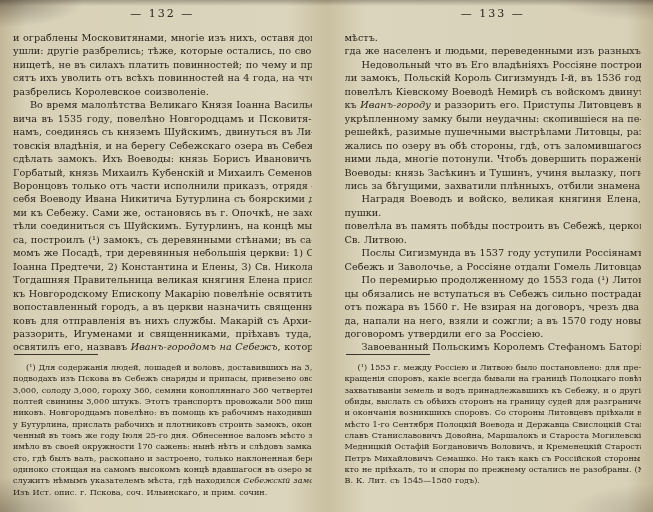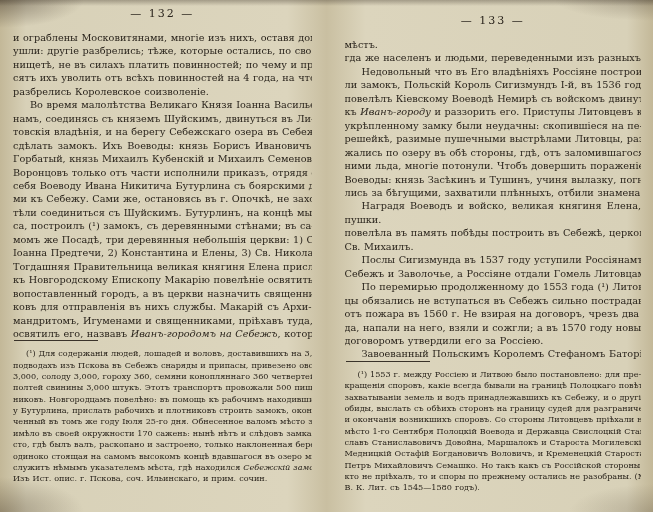--- a/index.html
+++ b/index.html
@@ -22,21 +22,21 @@
     content:"";position:absolute;left:0;top:0;right:0;height:6px;
     background:linear-gradient(180deg,rgba(60,50,38,.35),rgba(60,50,38,0));
     pointer-events:none;
   }
   .page{
     box-sizing:border-box;
     width:326.5px;height:388px;
     display:flex;flex-direction:column;
     padding:7px 15px 12px 13px;
   }
-  .page.right{padding:14px 12px 12px 18px;}
+  .page.right{padding:7px 12px 12px 18px;}
   .page-number{
     text-align:center;
     font-size:11px;
     letter-spacing:2px;
     margin-bottom:11px;
     color:#2a241c;
   }
   .body-block{}
   .bline{
     font-size:9.7px;
@@ -74,36 +74,37 @@
 
   <div class="page left">
     <div class="page-number">— 132 —</div>
     <div class="body-block">
         <div class="bline"><span>и ограблены Московитянами, многіе изъ нихъ, оставя домы,</span></div>
         <div class="bline"><span>ушли: другіе разбрелись; тѣже, которые остались, по своей</span></div>
         <div class="bline"><span>нищетѣ, не въ силахъ платить повинностей; по чему и про-</span></div>
         <div class="bline"><span>сятъ ихъ уволить отъ всѣхъ повинностей на 4 года, на что</span></div>
         <div class="bline flush"><span>разбрелись Королевское соизволеніе.</span></div>
         <div class="bline para-start"><span>Во время малолѣтства Великаго Князя Іоанна Василье-</span></div>
+        <div class="bline"><span>вича въ 1535 году, повелѣно Новгородцамъ и Псковитя-</span></div>
         <div class="bline"><span>намъ, соединясь съ княземъ Шуйскимъ, двинуться въ Ли-</span></div>
         <div class="bline"><span>товскія владѣнія, и на берегу Себежскаго озера въ Себежѣ,</span></div>
         <div class="bline"><span>сдѣлать замокъ. Ихъ Воеводы: князь Борисъ Ивановичъ</span></div>
         <div class="bline"><span>Горбатый, князь Михаилъ Кубенскій и Михаилъ Семеновичъ</span></div>
         <div class="bline"><span>Воронцовъ только отъ части исполнили приказъ, отрядя отъ</span></div>
         <div class="bline"><span>себя Воеводу Ивана Никитича Бутурлина съ боярскими дѣть-</span></div>
         <div class="bline"><span>ми къ Себежу. Сами же, остановясь въ г. Опочкѣ, не захо-</span></div>
         <div class="bline"><span>тѣли соединиться съ Шуйскимъ. Бутурлинъ, на концѣ мы-</span></div>
         <div class="bline"><span>са, построилъ (¹) замокъ, съ деревянными стѣнами; въ са-</span></div>
         <div class="bline"><span>момъ же Посадѣ, три деревянныя небольшія церкви: 1) Св.</span></div>
         <div class="bline"><span>Іоанна Предтечи, 2) Константина и Елены, 3) Св. Николая.</span></div>
         <div class="bline"><span>Тогдашняя Правительница великая княгиня Елена прислала</span></div>
         <div class="bline"><span>къ Новгородскому Епископу Макарію повелѣніе освятить но-</span></div>
         <div class="bline"><span>вопоставленный городъ, а въ церкви назначить священни-</span></div>
         <div class="bline"><span>ковъ для отправленія въ нихъ службы. Макарій съ Архи-</span></div>
-        <div class="bline"><span>мандритомъ, Игуменами и священниками, пріѣхавъ туда,</span></div>
+        <div class="bline"><span>раззорить, Игуменами и священниками, пріѣхавъ туда,</span></div>
         <div class="bline"><span>освятилъ его, назвавъ </span><i>Иванъ-городомъ на Себежъ</i><span>, который то-</span></div>
       </div>
     <div class="footnote-block fnote">
       <div class="footnote-sep"></div>
       <div>
           <div class="fline para-start"><span>(¹) Для содержанія людей, лошадей и воловъ, доставившихъ на 3,000</span></div>
           <div class="fline"><span>подводахъ изъ Пскова въ Себежъ снаряды и припасы, привезено овса</span></div>
           <div class="fline"><span>3,000, солоду 3,000, гороху 360, семяни конопляннаго 360 четвертей, да</span></div>
           <div class="fline"><span>полтей свинины 3,000 штукъ. Этотъ транспортъ провожали 500 пищаль-</span></div>
           <div class="fline"><span>никовъ. Новгородцамъ повелѣно: въ помощь къ рабочимъ находившимся</span></div>
@@ -129,21 +130,21 @@
         <div class="bline"><span>къ </span><i>Иванъ-городу</i><span> и раззорить его.  Приступы Литовцевъ къ</span></div>
         <div class="bline"><span>укрѣпленному замку были неудачны: скопившіеся на пе-</span></div>
         <div class="bline"><span>решейкѣ, разимые пушечными выстрѣлами Литовцы, разбѣ-</span></div>
         <div class="bline"><span>жались по озеру въ обѣ стороны, гдѣ, отъ заломившагося подъ</span></div>
         <div class="bline"><span>ними льда, многіе потонули.  Чтобъ довершить пораженіе,</span></div>
         <div class="bline"><span>Воеводы: князь Засѣкинъ и Тушинъ, учиня вылазку, погна-</span></div>
         <div class="bline"><span>лись за бѣгущими, захватили плѣнныхъ, отбили знамена,</span></div>
         <div class="bline para-start"><span>Наградя Воеводъ и войско, великая княгиня Елена,</span></div>
         <div class="bline flush"><span>пушки.</span></div>
         <div class="bline"><span>повелѣла въ память побѣды построить въ Себежѣ, церковь</span></div>
-        <div class="bline flush"><span>Св. Михаилъ.</span></div>
+        <div class="bline flush"><span>Св. Литвою.</span></div>
         <div class="bline para-start"><span>Послы Сигизмунда въ 1537 году уступили Россіянамъ</span></div>
         <div class="bline flush"><span>Себежъ и Заволочье, а Россіяне отдали Гомель Литовцамъ.</span></div>
         <div class="bline para-start"><span>По перемирью продолженному до 1553 года (¹) Литов-</span></div>
         <div class="bline"><span>цы обязались не вступаться въ Себежъ сильно пострадавшій</span></div>
         <div class="bline"><span>отъ пожара въ 1560 г. Не взирая на договоръ, чрезъ два го-</span></div>
         <div class="bline"><span>да, напали на него, взяли и сожгли; а въ 1570 году новымъ</span></div>
         <div class="bline flush"><span>договоромъ утвердили его за Россіею.</span></div>
         <div class="bline para-start"><span>Завоеванный Польскимъ Королемъ Стефаномъ Баторіемъ</span></div>
       </div>
     <div class="footnote-block fnote">

